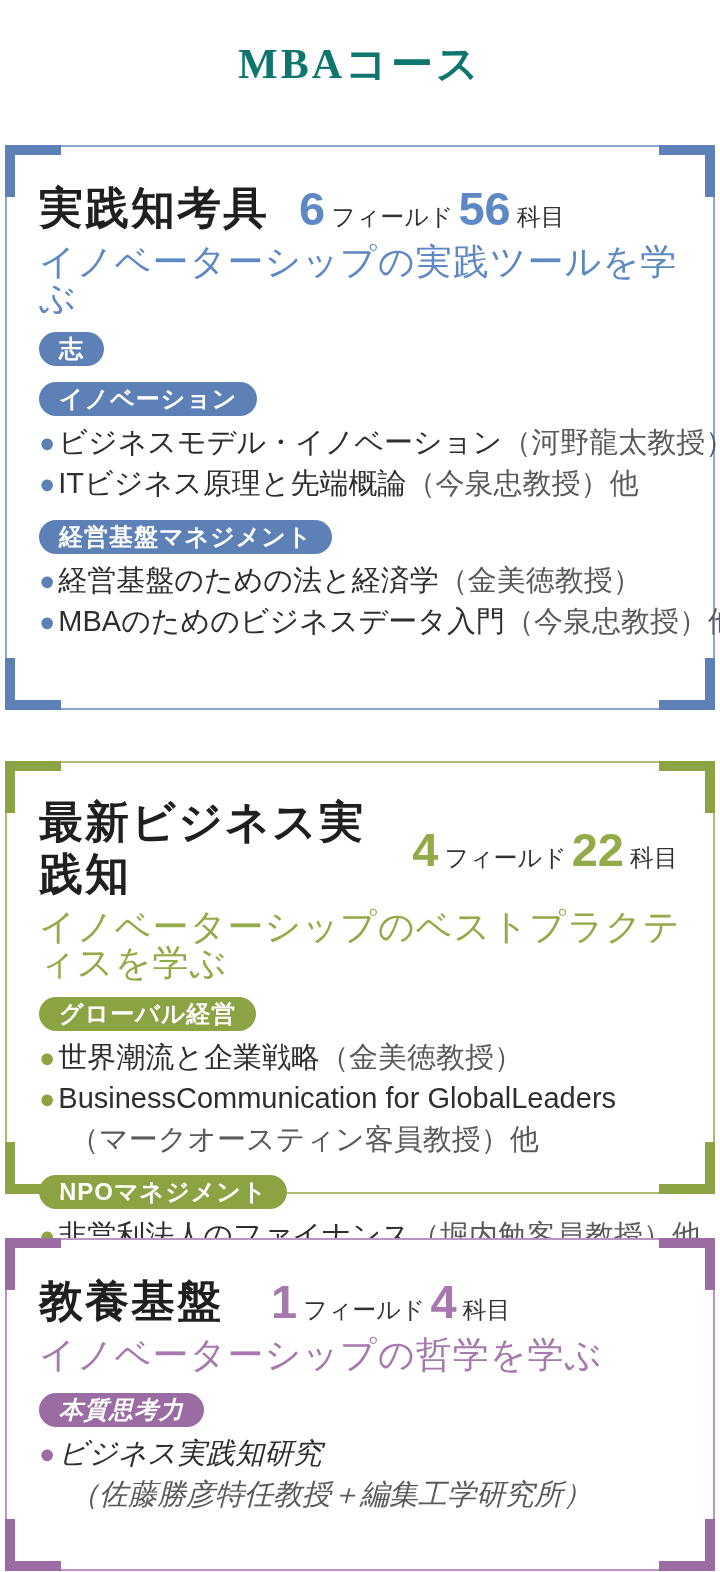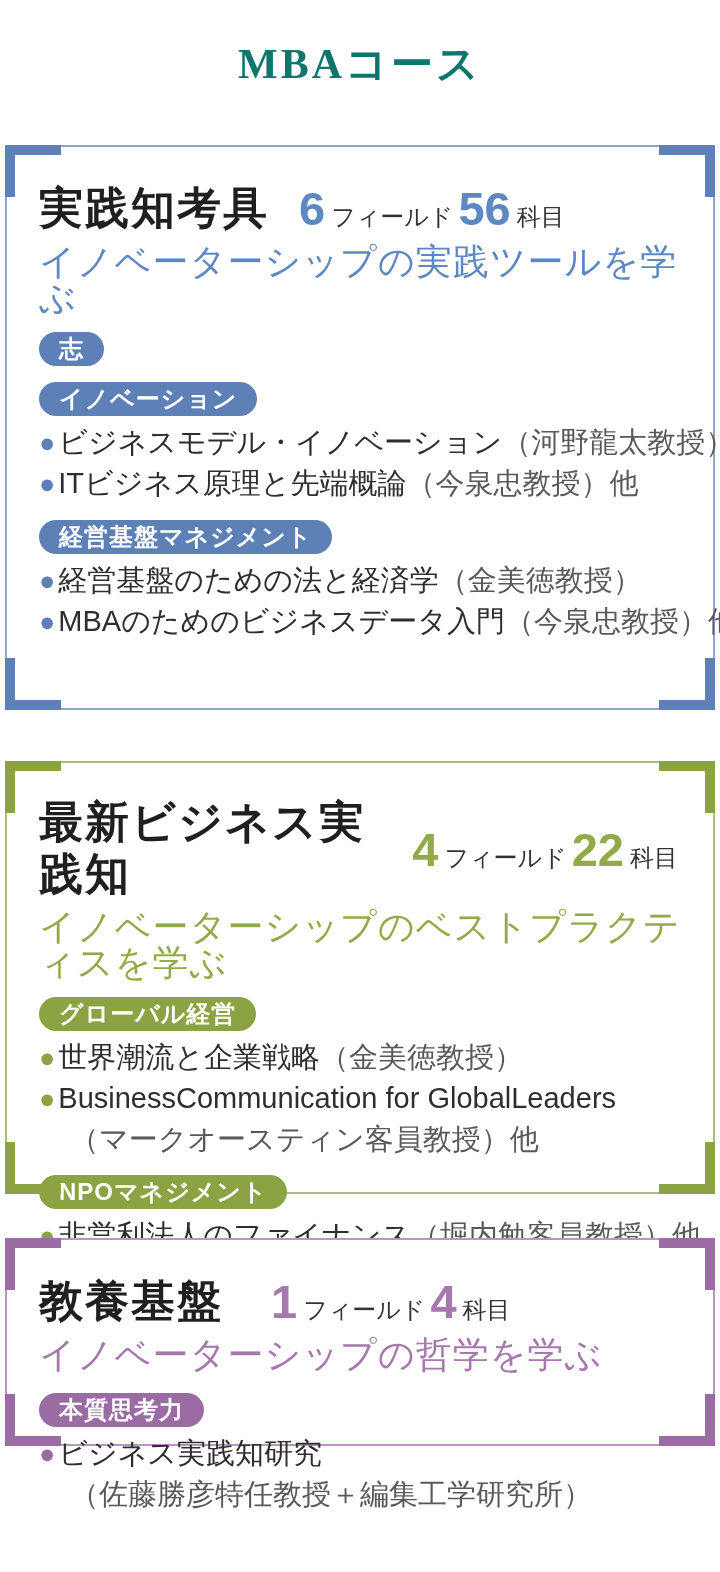--- a/index.html
+++ b/index.html
@@ -14,40 +14,40 @@
     font-weight:700;font-size:42px;line-height:72px;
     color:#0f766e;letter-spacing:3px;
   }
   .course-box{
     position:relative;box-sizing:border-box;
     margin:0 5px;padding:34px 30px 0 32px;
     border:2px solid var(--border);background:#fff;
   }
   .box-blue  {--accent:#5d81b6;--num:#5d88c3;--border:#8ca6ce;height:565px;margin-top:45px;}
   .box-green {--accent:#8ca343;--num:#92aa48;--border:#aebb70;height:433px;margin-top:51px;}
-  .box-purple{--accent:#9b6ba3;--num:#a678ad;--border:#bb95c1;height:208px;margin-top:44px;}
+  .box-purple{--accent:#9b6ba3;--num:#a678ad;--border:#bb95c1;height:333px;margin-top:44px;}
   .corner{position:absolute;width:46px;height:42px;pointer-events:none;}
   .c-tl{top:-2px;left:-2px;border-top:10px solid var(--accent);border-left:10px solid var(--accent);}
   .c-tr{top:-2px;right:-2px;border-top:10px solid var(--accent);border-right:10px solid var(--accent);}
   .c-bl{bottom:-2px;left:-2px;border-bottom:10px solid var(--accent);border-left:10px solid var(--accent);}
   .c-br{bottom:-2px;right:-2px;border-bottom:10px solid var(--accent);border-right:10px solid var(--accent);}
   .sec-head{display:flex;align-items:center;}
   .sec-title{
     margin:0;font-family:"Liberation Serif","DejaVu Serif",serif;
     font-weight:700;font-size:44px;line-height:52px;color:#1f1f22;letter-spacing:2px;
   }
   .counts{margin-left:30px;white-space:nowrap;}
   .count-num{font-size:47px;font-weight:700;color:var(--num);}
   .count-label{font-size:24px;font-weight:500;color:#333;margin:0 5px 0 6px;}
   .tagline{
     margin:8px 0 0;font-family:"Liberation Serif","DejaVu Serif",serif;
     font-weight:400;font-size:36px;line-height:36px;color:var(--num);letter-spacing:1px;
   }
   .group{margin-top:16px;}
-  .group-last-pad{margin-top:20px;}
+  .group-last-pad{margin-top:20px;font-style:italic;}
   .badge{
     display:inline-block;background:var(--accent);color:#fff;
     font-size:24px;font-weight:700;line-height:26px;
     padding:4px 20px;border-radius:18px;letter-spacing:1px;
   }
   ul.course-list{list-style:none;margin:6px 0 0;padding:0;}
   ul.course-list li{font-size:29px;line-height:40px;white-space:nowrap;}
   .bullet{color:var(--accent);font-size:27px;margin-right:3px;}
   .course-name{color:#2e2e2e;font-weight:500;}
   .course-detail{color:#595959;font-weight:400;}

